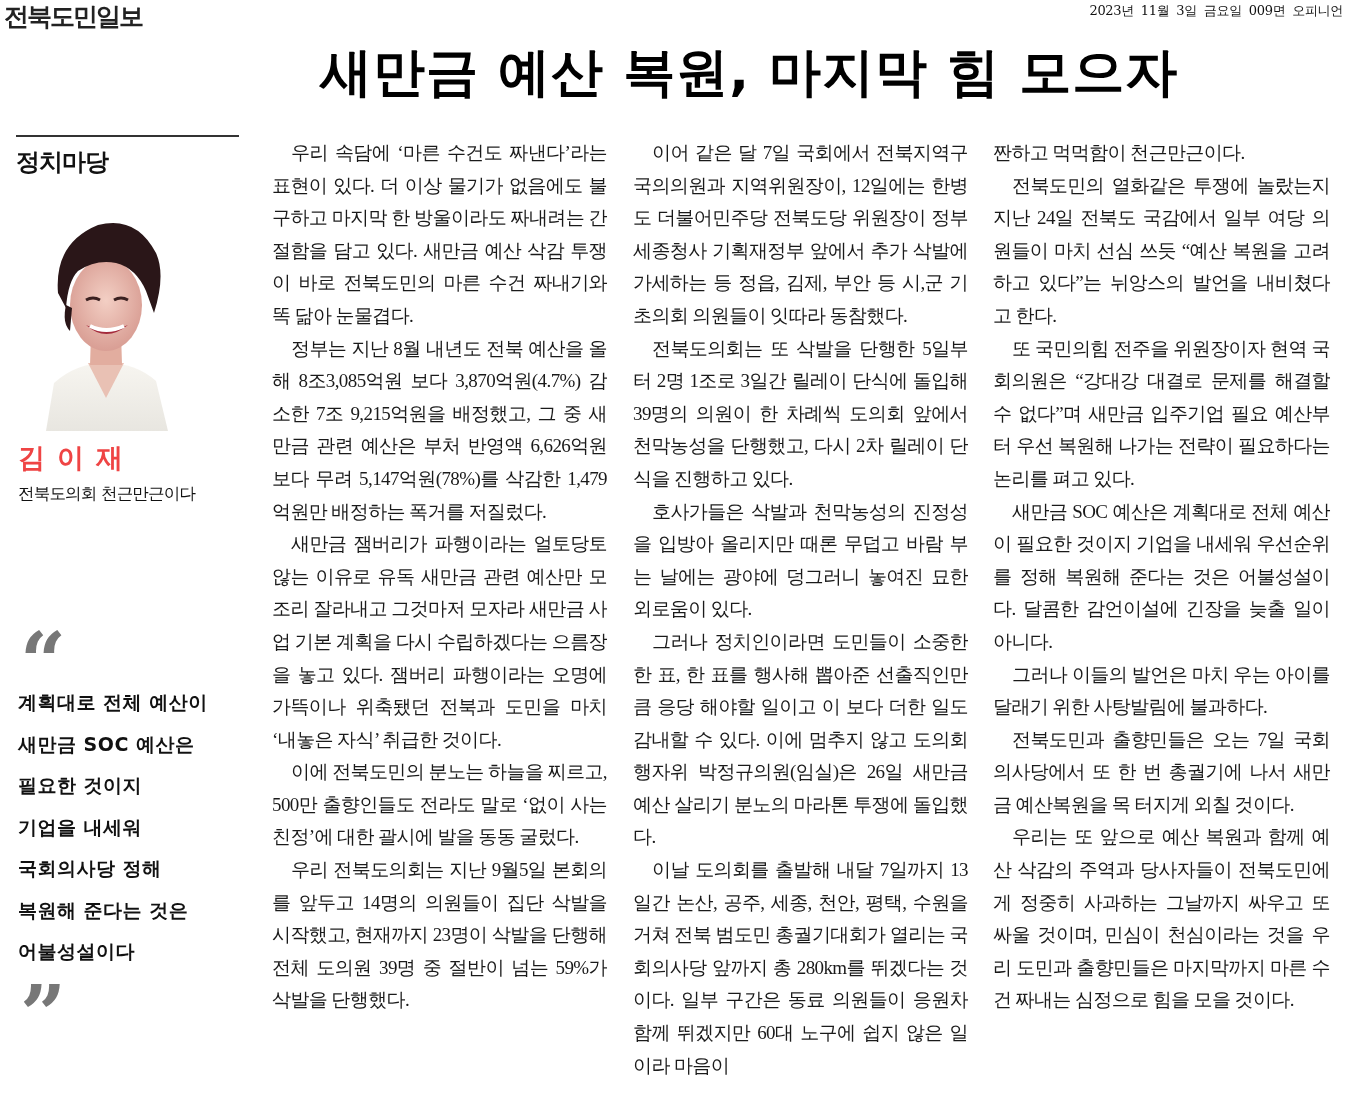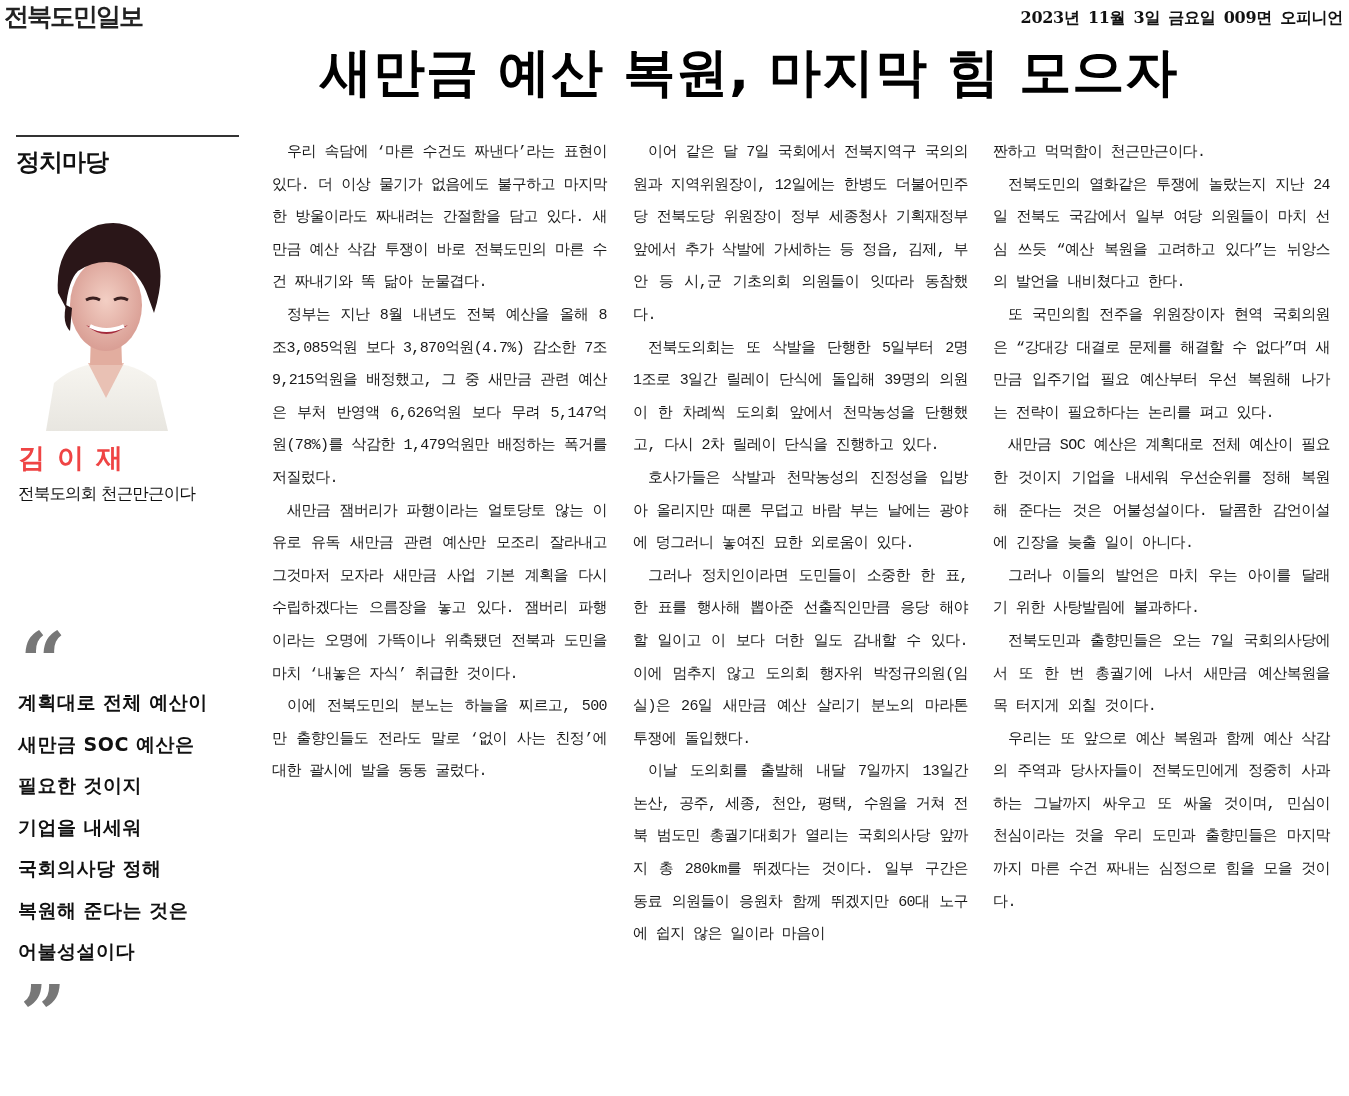--- a/index.html
+++ b/index.html
@@ -7,23 +7,23 @@
       width: 1349px; height: 1096px; position: relative; overflow: hidden;
       color: #111;
       font-family: "DejaVu Sans", "Liberation Sans", sans-serif;
     }
     .masthead {
       position: absolute; left: 4px; top: 0px;
       font-family: "DejaVu Serif", "Liberation Serif", serif;
       font-weight: bold; font-size: 25px; letter-spacing: -2px; color: #222;
     }
     .dateline {
-      position: absolute; right: 6px; top: 8px;
+      position: absolute; right: 6px; top: 2px;
       font-family: "DejaVu Serif", "Liberation Serif", serif;
-      font-weight: bold; font-size: 16px; color: #111; letter-spacing: -0.3px;
+      font-weight: normal; font-size: 13px; color: #111; letter-spacing: -0.3px;
       word-spacing: 3px;
     }
     .headline {
       position: absolute; left: 0; right: 0; top: 38px; text-align: left;
       font-family: "DejaVu Sans", sans-serif; font-weight: bold;
       font-size: 52px; letter-spacing: 1px; color: #000;
       padding-left: 320px; padding-right: 290px; box-sizing: border-box;
       white-space: nowrap;
     }
     .rule {
@@ -53,22 +53,22 @@
     .quote-close { top: 975px; }
     .pullquote {
       position: absolute; left: 18px; top: 682px; margin: 0; padding: 0; list-style: none;
     }
     .pullquote li {
       font-weight: bold; font-size: 19px; line-height: 41.5px; letter-spacing: 0.5px; color: #111;
       white-space: nowrap;
     }
     .column {
       position: absolute; top: 137px; width: 335px;
-      font-family: Liberation Mono, monospace;
-      font-size: 15px; line-height: 32.6px; color: #1a1a1a;
+      font-family: Liberation Serif, serif;
+      font-size: 19px; line-height: 32.6px; color: #1a1a1a;
       text-align: justify; letter-spacing: -0.6px;
     }
     .col1 { left: 272px; }
     .col2 { left: 633px; }
     .col3 { left: 993px; width: 337px; }
     .column p { margin: 0; text-indent: 1em; }
     .column p.cont { text-indent: 0; }
   </style>
 </head>
 <body>
@@ -118,20 +118,21 @@
   <li>복원해 준다는 것은</li>
   <li>어불성설이다</li>
 </ul>
 <div class="quote-close">”</div>
 
 <div class="column col1">
   <p>우리 속담에 ‘마른 수건도 짜낸다’라는 표현이 있다. 더 이상 물기가 없음에도 불구하고 마지막 한 방울이라도 짜내려는 간절함을 담고 있다. 새만금 예산 삭감 투쟁이 바로 전북도민의 마른 수건 짜내기와 똑 닮아 눈물겹다.</p>
   <p>정부는 지난 8월 내년도 전북 예산을 올해 8조3,085억원 보다 3,870억원(4.7%) 감소한 7조 9,215억원을 배정했고, 그 중 새만금 관련 예산은 부처 반영액 6,626억원 보다 무려 5,147억원(78%)를 삭감한 1,479억원만 배정하는 폭거를 저질렀다.</p>
   <p>새만금 잼버리가 파행이라는 얼토당토 않는 이유로 유독 새만금 관련 예산만 모조리 잘라내고 그것마저 모자라 새만금 사업 기본 계획을 다시 수립하겠다는 으름장을 놓고 있다. 잼버리 파행이라는 오명에 가뜩이나 위축됐던 전북과 도민을 마치 ‘내놓은 자식’ 취급한 것이다.</p>
   <p>이에 전북도민의 분노는 하늘을 찌르고, 500만 출향인들도 전라도 말로 ‘없이 사는 친정’에 대한 괄시에 발을 동동 굴렀다.</p>
+  <p>우리 전북도의회는 지난 9월5일 본회의를 앞두고 14명의 의원들이 집단 삭발을 시작했고, 현재까지 23명이 삭발을 단행해 전체 도의원 39명 중 절반이 넘는 59%가 삭발을 단행했다.</p>
 </div>
 
 <div class="column col2">
   <p>이어 같은 달 7일 국회에서 전북지역구 국의의원과 지역위원장이, 12일에는 한병도 더불어민주당 전북도당 위원장이 정부 세종청사 기획재정부 앞에서 추가 삭발에 가세하는 등 정읍, 김제, 부안 등 시,군 기초의회 의원들이 잇따라 동참했다.</p>
   <p>전북도의회는 또 삭발을 단행한 5일부터 2명 1조로 3일간 릴레이 단식에 돌입해 39명의 의원이 한 차례씩 도의회 앞에서 천막농성을 단행했고, 다시 2차 릴레이 단식을 진행하고 있다.</p>
   <p>호사가들은 삭발과 천막농성의 진정성을 입방아 올리지만 때론 무덥고 바람 부는 날에는 광야에 덩그러니 놓여진 묘한 외로움이 있다.</p>
   <p>그러나 정치인이라면 도민들이 소중한 한 표, 한 표를 행사해 뽑아준 선출직인만큼 응당 해야할 일이고 이 보다 더한 일도 감내할 수 있다. 이에 멈추지 않고 도의회 행자위 박정규의원(임실)은 26일 새만금 예산 살리기 분노의 마라톤 투쟁에 돌입했다.</p>
   <p>이날 도의회를 출발해 내달 7일까지 13일간 논산, 공주, 세종, 천안, 평택, 수원을 거쳐 전북 범도민 총궐기대회가 열리는 국회의사당 앞까지 총 280km를 뛰겠다는 것이다. 일부 구간은 동료 의원들이 응원차 함께 뛰겠지만 60대 노구에 쉽지 않은 일이라 마음이</p>
 </div>
 

